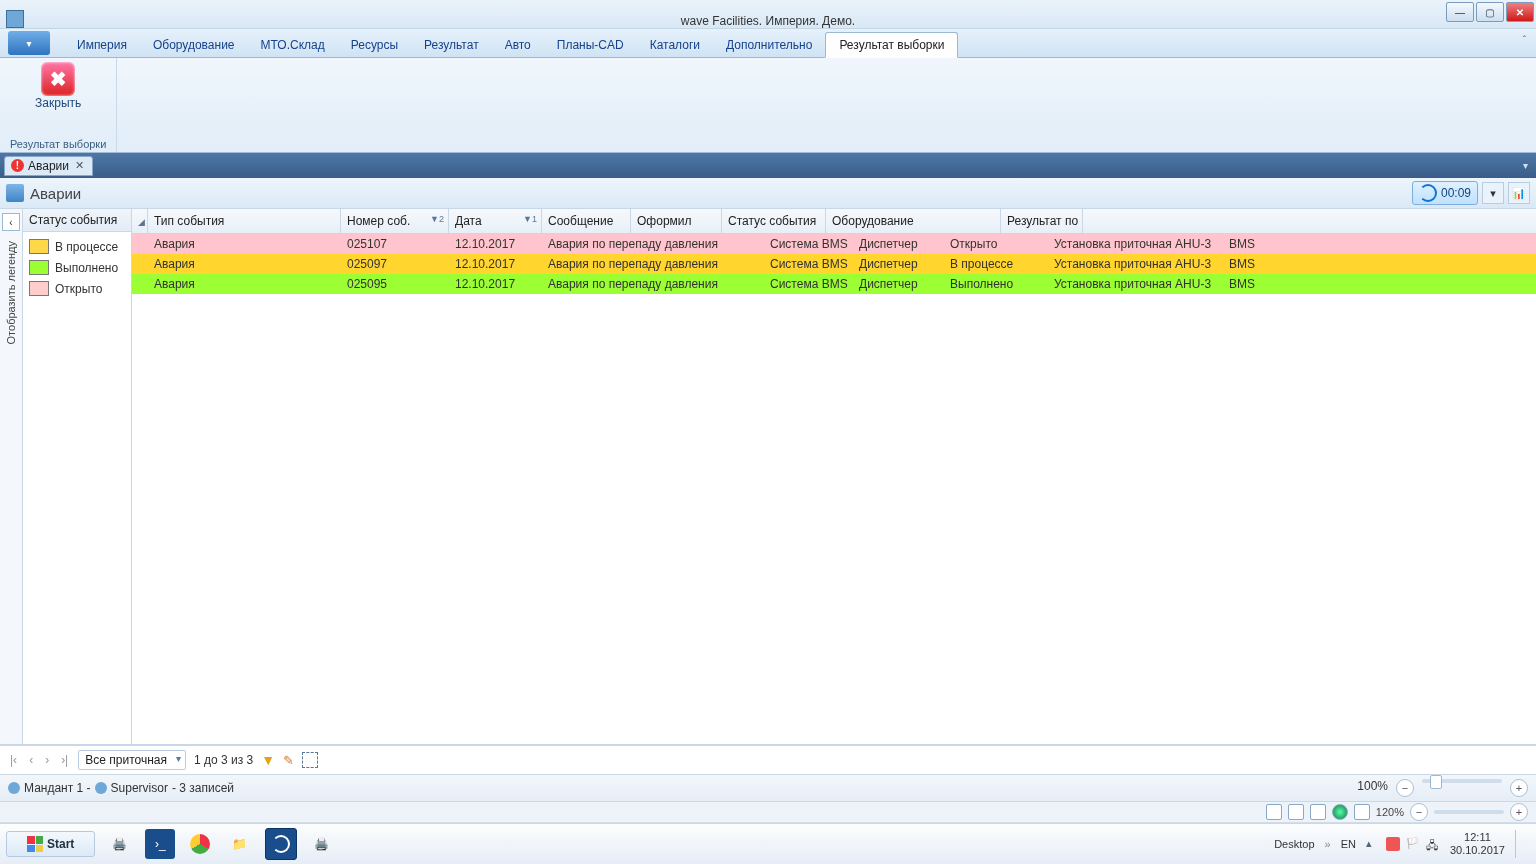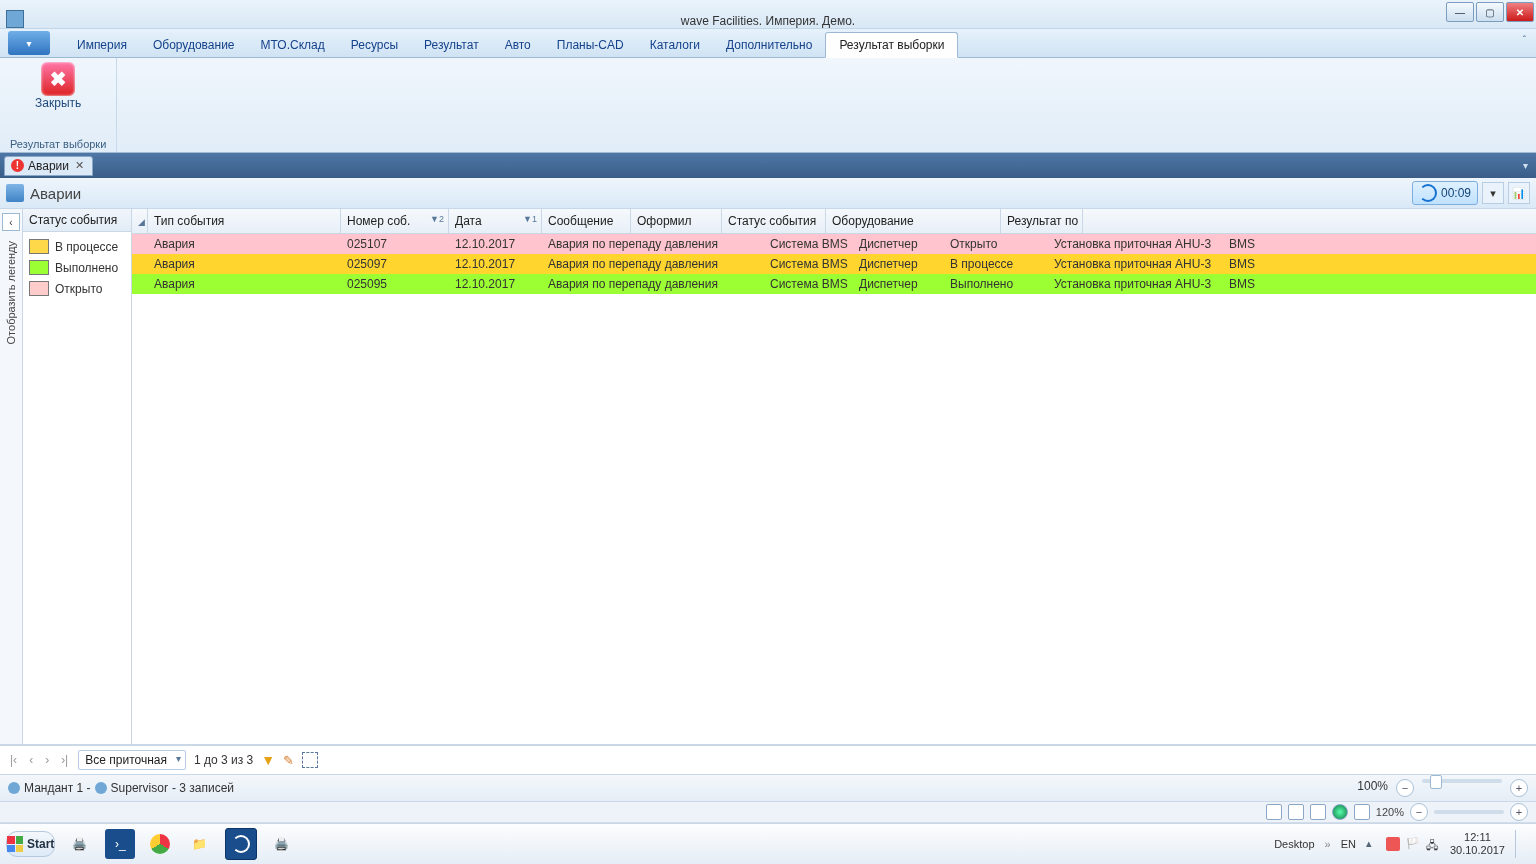--- a/index.html
+++ b/index.html
@@ -69,21 +69,21 @@
 .gridsel{width:14px;height:14px;border:1px dashed #5a7799;cursor:pointer}
 .statusbar{height:26px;background:linear-gradient(#f3f7fb,#e5edf6);border-bottom:1px solid #c9d7e6;display:flex;align-items:center;justify-content:space-between;padding:0 8px;font-size:12px;color:#333}
 .sb-left{display:flex;align-items:center;gap:4px}
 .person-ico{width:12px;height:12px;background:#6fa8d6;border-radius:50%;position:relative}
 .sb-right{display:flex;align-items:flex-start;gap:8px}
 .zbtn{width:16px;height:16px;border:1px solid #aac0d7;border-radius:50%;background:#fff;display:flex;align-items:center;justify-content:center;font-size:11px;cursor:pointer;color:#556}
 .utilbar{height:20px;background:#eef3f9;border-bottom:1px solid #d2dde9;display:flex;align-items:center;justify-content:flex-end;padding:0 8px;gap:6px;font-size:11px;color:#444}
 .uicon{width:14px;height:14px;border:1px solid #8aa7c7;background:#fff;border-radius:2px}
 .taskbar{height:40px;background:linear-gradient(#fcfdfe,#e5edf6);display:flex;align-items:center;justify-content:space-between;padding:0 6px;border-top:1px solid #c9d7e6}
 .tb-left{display:flex;align-items:center;gap:10px}
-.startbtn{background:linear-gradient(#f4f8fc,#dce9f7);border:1px solid #b5c9de;border-radius:11px;padding:4px 0;display:flex;align-items:center;gap:4px;cursor:pointer}
+.startbtn{background:linear-gradient(#f4f8fc,#dce9f7);border:1px solid #b5c9de;border-radius:3px;padding:4px 20px;display:flex;align-items:center;gap:4px;cursor:pointer}
 .winflag{width:16px;height:16px;display:grid;grid-template-columns:1fr 1fr;grid-template-rows:1fr 1fr;gap:1px}
 .winflag span:nth-child(1){background:#e34}
 .winflag span:nth-child(2){background:#4a4}
 .winflag span:nth-child(3){background:#48e}
 .winflag span:nth-child(4){background:#ec4}
 .tli{width:30px;height:30px;display:flex;align-items:center;justify-content:center;border-radius:3px;cursor:pointer}
 .tb-right{display:flex;align-items:center;gap:10px;font-size:11px;color:#333}
 .clock{text-align:center;line-height:1.2}
 .tray{display:flex;align-items:center;gap:6px}
 .tray-ico{width:14px;height:14px;display:inline-block}

